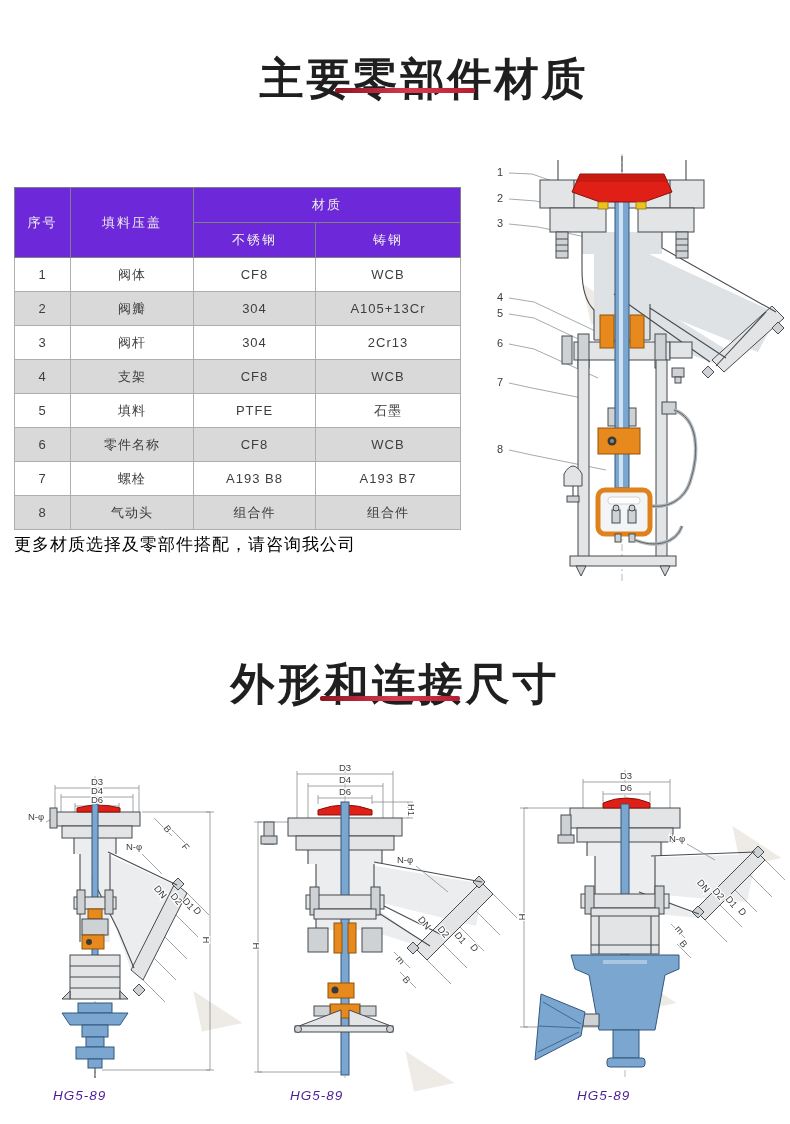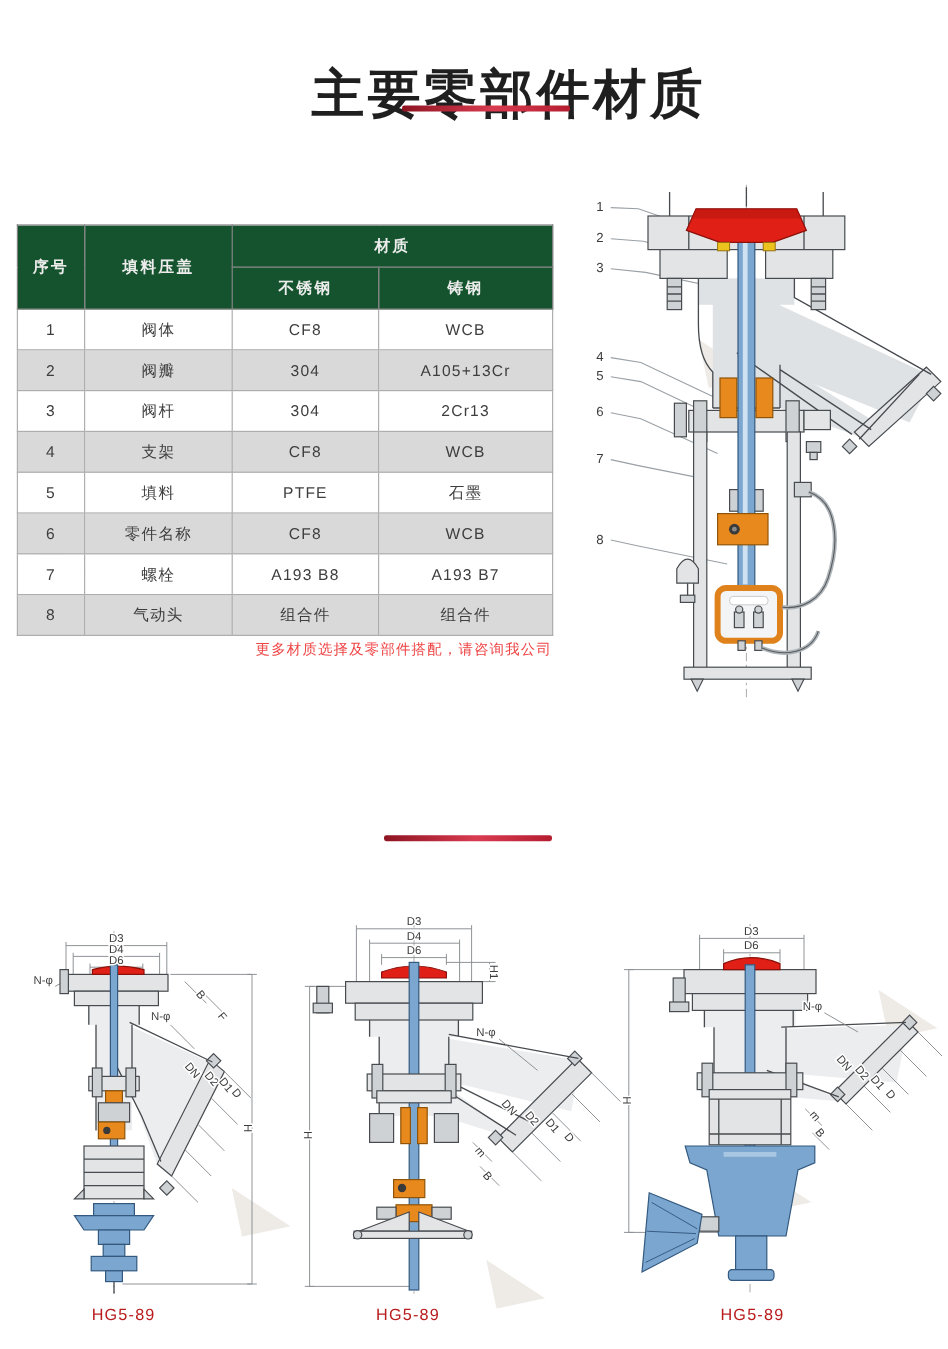--- a/index.html
+++ b/index.html
@@ -10,31 +10,31 @@
   .sec-title{position:absolute;left:0;width:100%;text-align:center;font-size:44px;
       font-weight:700;letter-spacing:3px;color:#1f1f1f;line-height:1.1;}
   .t1{top:26px;margin-left:29px;}
   .t2{top:631px;}
   .underline{position:absolute;height:5px;width:140px;border-radius:2px;
       background:linear-gradient(90deg,#8e1422,#d93c50 55%,#b51d30);}
   .u1{top:88px;left:335px;}
   .u2{top:696px;left:320px;}
   table.mat{position:absolute;left:14px;top:187px;width:446px;border-collapse:collapse;
       table-layout:fixed;font-size:13px;}
-  table.mat th{background:#14532d;color:#ececec;font-weight:700;letter-spacing:2px;
+  table.mat th{background:#6d28d9;color:#ececec;font-weight:400;letter-spacing:2px;
       border:1px solid #808080;height:34px;padding:0;text-align:center;}
   table.mat td{border:1px solid #aeaeae;height:33px;padding:0;text-align:center;
       color:#3e3e3e;letter-spacing:1px;}
   table.mat tbody tr:nth-child(even){background:#d9d9d9;}
   table.mat tbody tr:nth-child(odd){background:#fff;}
-  .footnote{position:absolute;left:14px;top:533px;width:446px;text-align:right;
-      font-size:12px;color:#ef4444;letter-spacing:1px;}
+  .footnote{position:absolute;left:14px;top:533px;width:446px;text-align:left;
+      font-size:17px;color:#000000;letter-spacing:1px;}
   .dwg{position:absolute;}
-  .cap{position:absolute;top:1088px;width:100px;text-align:center;font-size:13.5px;
-      color:#b91c1c;letter-spacing:1px;}
+  .cap{position:absolute;top:1088px;width:100px;font-size:13.5px;
+      color:#4c1d95;letter-spacing:1px;font-style:italic;}
   
   .m{fill:#e2e4e6;stroke:#474b4f;stroke-width:1;}
   .m2{fill:#cfd2d5;stroke:#474b4f;stroke-width:1;}
   .or{fill:#e8891d;stroke:#8f5408;stroke-width:1;}
   .bl{fill:#7ba6cf;stroke:#33597f;stroke-width:1;}
   .rd{fill:#e01f16;stroke:#8a100a;stroke-width:1;}
   .ye{fill:#ecc21f;stroke:#96700d;stroke-width:.8;}
   .ln{stroke:#474b4f;stroke-width:1.1;fill:none;}
   .dim{stroke:#8a8e92;stroke-width:.8;fill:none;}
   .cl{stroke:#9aa0a5;stroke-width:.9;fill:none;}
@@ -204,20 +204,21 @@
     <text class="tx" x="14" y="24" text-anchor="middle">1</text>
     <text class="tx" x="14" y="50" text-anchor="middle">2</text>
     <text class="tx" x="14" y="75" text-anchor="middle">3</text>
     <text class="tx" x="14" y="149" text-anchor="middle">4</text>
     <text class="tx" x="14" y="165" text-anchor="middle">5</text>
     <text class="tx" x="14" y="195" text-anchor="middle">6</text>
     <text class="tx" x="14" y="234" text-anchor="middle">7</text>
     <text class="tx" x="14" y="301" text-anchor="middle">8</text>
   </svg>
 
+  <h1 class="sec-title t2">外形和连接尺寸</h1>
   <div class="underline u2"></div>
 
   <svg class="dwg" style="left:22px;top:762px;" width="215" height="325" viewBox="0 0 215 325">
     <path class="cen" d="M73,14 V316"></path>
     <path class="dim" d="M33,26 H117 M39,35 H111 M53,44 H97 M33,23 V52 M117,23 V52 M39,32 V52 M111,32 V52 M53,41 V50 M97,41 V50"></path>
     <path class="dim" d="M188,50 V308 M184,50 H192 M184,308 H192 M120,50 H188 M80,308 H188"></path>
     <path class="dim" d="M132,56 L150,74 M146,64 L164,82 M24,60 L33,55"></path>
     <g fill="#ebedef" stroke="none">
       <rect x="52" y="76" width="42" height="16"></rect>
       <rect x="58" y="88" width="30" height="92"></rect>

